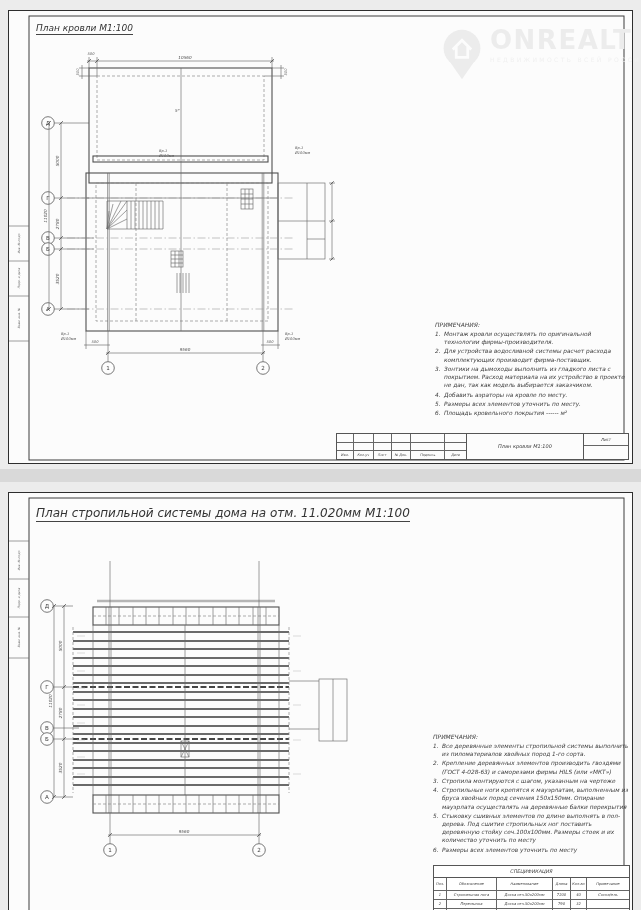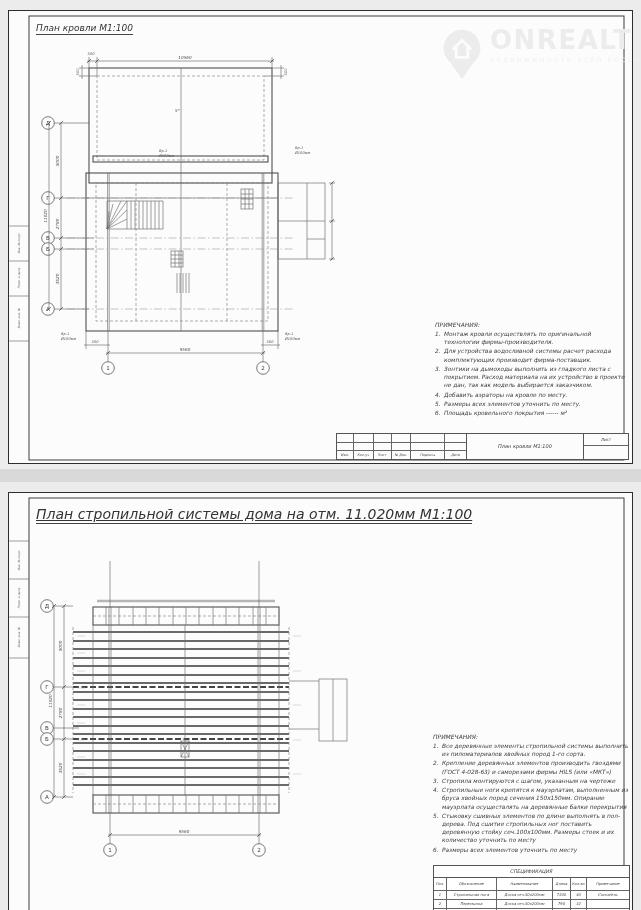--- a/index.html
+++ b/index.html
@@ -23,21 +23,21 @@
   .fr{stroke:#3d3d3d;stroke-width:1;fill:none}
   text{font-family:"DejaVu Sans",sans-serif;font-style:italic;}
   text.td{font-size:4.2px;fill:#4a4a4a}
   text.ta{font-size:5.6px;fill:#3f3f3f;font-style:normal}
   text.tv{font-size:3.6px;fill:#555}
   text.ts{font-size:3px;fill:#666}
   circle.ax{stroke:#555;stroke-width:.8;fill:#fdfdfd}
 
   .sheet-title{position:absolute;font-style:italic;color:#333;border-bottom:1px solid #444;padding-bottom:1px;display:inline-block;white-space:nowrap;}
   .t1{left:27px;top:12px;font-size:9px;}
-  .t2{left:27px;top:13px;font-size:14px;text-decoration:underline;}
+  .t2{left:27px;top:13px;font-size:12px;}
 
   .watermark{position:absolute;left:430px;top:15px;display:flex;align-items:flex-start;gap:5px;}
   .wm-text{display:flex;flex-direction:column;}
   .wm-brand{font-size:26px;font-weight:bold;color:#ececec;letter-spacing:1.5px;line-height:1.1;}
   .wm-tag{font-size:6px;color:#f0f0f0;letter-spacing:2.4px;margin-top:1px;white-space:nowrap;}
 
   .notes{position:absolute;font-style:italic;color:#3c3c3c;}
   .notes1{left:426px;top:310px;width:192px;}
   .notes2{left:424px;top:240px;width:197px;}
   .notes-h{font-size:6px;margin-bottom:2px;}

